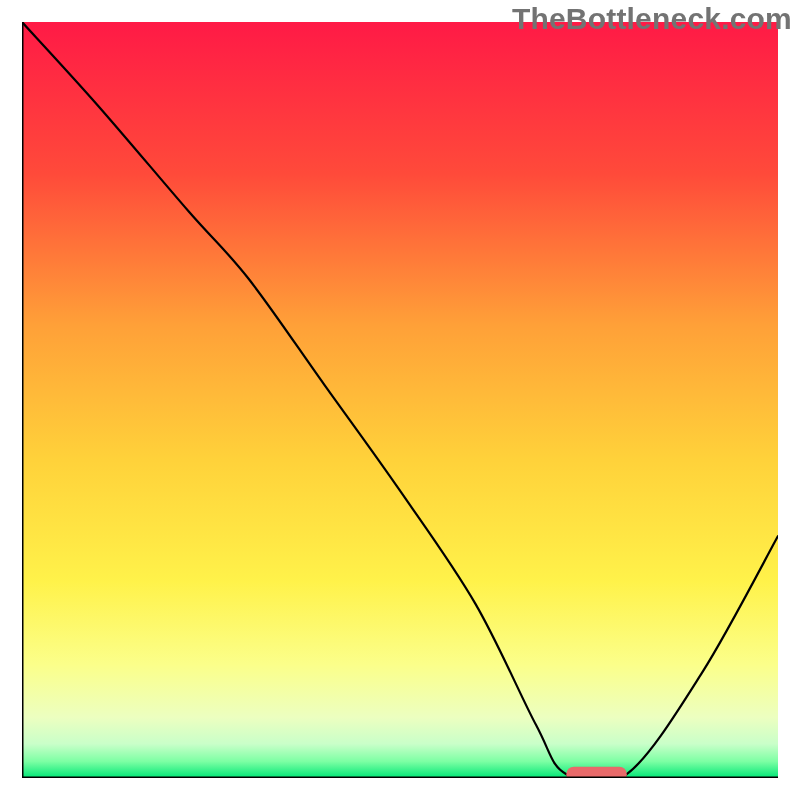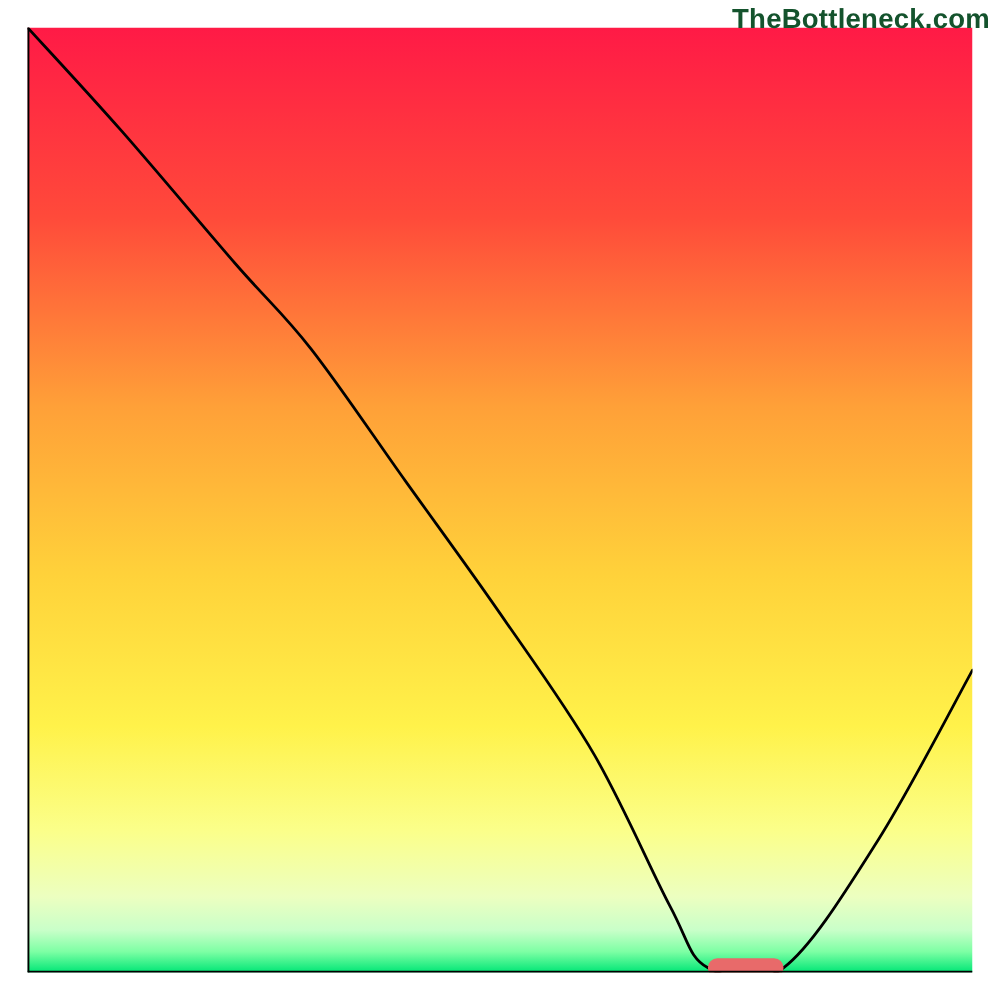--- a/index.html
+++ b/index.html
@@ -13,23 +13,23 @@
   }
   .canvas {
     position: relative;
     width: 800px;
     height: 800px;
   }
   .watermark {
     position: absolute;
     top: 2px;
     right: 8px;
-    font-size: 22px;
+    font-size: 30px;
     font-weight: 600;
-    color: #14532d;
+    color: #737373;
     letter-spacing: 0.2px;
     z-index: 50;
     user-select: none;
   }
   .plot-area {
     position: absolute;
     left: 22px;
     top: 22px;
     width: 756px;
     height: 756px;

